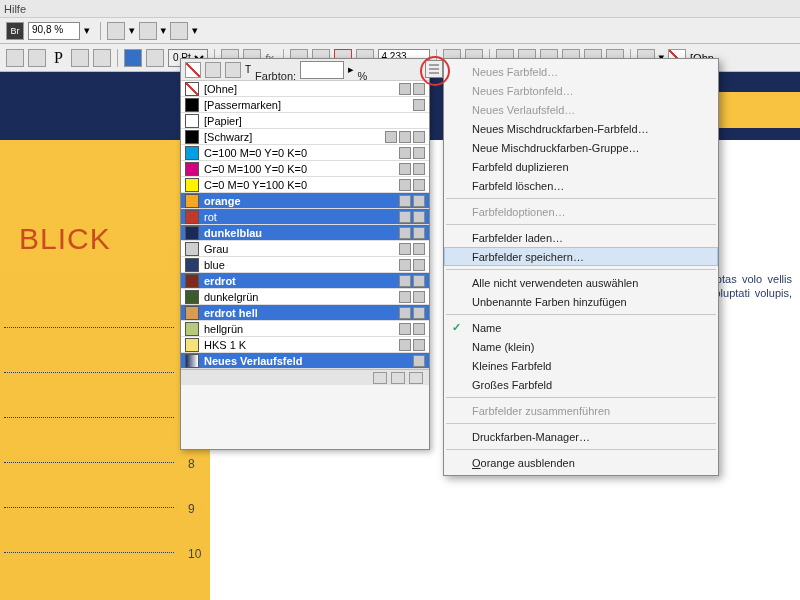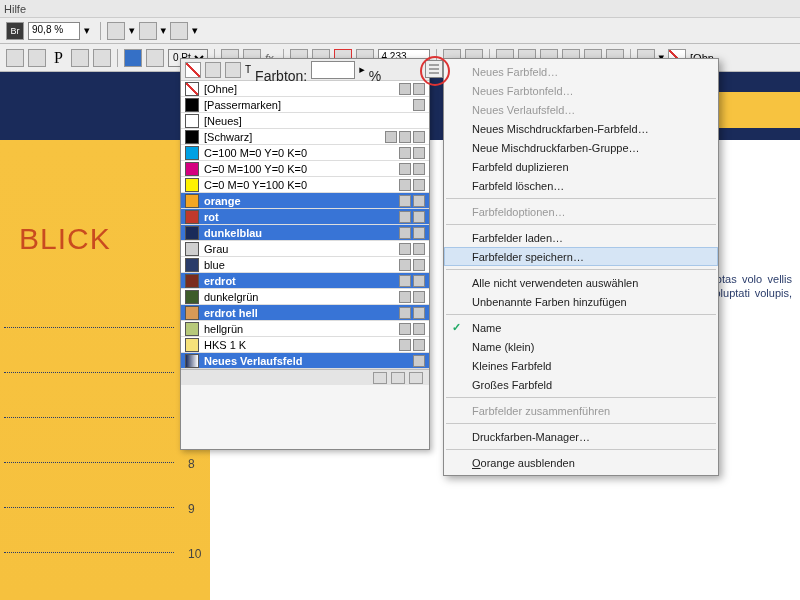--- a/index.html
+++ b/index.html
@@ -28,21 +28,21 @@
   .swatch-head { height:22px; background:#ececec; border-bottom:1px solid #ccc; display:flex; align-items:center; gap:4px; padding:2px 4px; }
   .swatch-head .tool-ic { width:16px; height:16px; }
   .swatch-row { height:16px; display:flex; align-items:center; border-bottom:1px solid #ddd; background:#fff; padding:0 4px; gap:5px; }
   .swatch-row.sel { background:#3874d6; color:#fff; }
   .swatch-chip { width:14px; height:14px; border:1px solid #555; flex-shrink:0; }
   .swatch-name { flex:1; white-space:nowrap; overflow:hidden; }
   .swatch-flags { display:flex; gap:2px; }
   .swatch-flags .fl { width:12px; height:12px; background:#ccc; border:1px solid #888; }
   .swatch-foot { height:16px; background:#e4e4e4; border-top:1px solid #bbb; display:flex; justify-content:flex-end; gap:4px; padding:2px 6px; }
   .swatch-foot .tool-ic { width:14px; height:12px; }
-  .farbton-label { font-size:14px; color:#222;margin-top:12px; }
+  .farbton-label { font-size:11px; color:#222;margin-top:12px; }
   .red-circle { position:absolute; top:56px; left:420px; width:30px; height:30px; border:2px solid #d33; border-radius:50%; z-index:60; pointer-events:none; }
   .flyout-btn { position:absolute; top:60px; left:425px; width:18px; height:18px; background:#eee; border:1px solid #888; z-index:55; }
 
   
   .ctx-menu { position:absolute; top:58px; left:443px; width:276px; background:#f4f4f4; border:1px solid #8a8a8a; box-shadow:3px 3px 8px rgba(0,0,0,0.35); z-index:50; padding:3px 0; }
   .ctx-item { height:19px; display:flex; align-items:center; padding:0 22px 0 28px; color:#222; white-space:nowrap; }
   .ctx-item.disabled { color:#999; }
   .ctx-item.highlight { background:#d6e5f5; border:1px solid #a8c7e8; padding:0 21px 0 27px; }
   .ctx-sep { height:1px; background:#c8c8c8; margin:3px 2px; }
   .ctx-check { position:absolute; left:8px; color:#2a6; font-weight:bold; }
@@ -153,21 +153,21 @@
       </div>
       <div class="swatch-row">
         <span class="swatch-chip" style="background: rgb(0, 0, 0);"></span>
         <span class="swatch-name">[Passermarken]</span>
         <span class="swatch-flags">
           <span class="fl"></span>
         </span>
       </div>
       <div class="swatch-row">
         <span class="swatch-chip" style="background: rgb(255, 255, 255);"></span>
-        <span class="swatch-name">[Neues]</span>
+        <span class="swatch-name">[Papier]</span>
         <span class="swatch-flags"></span>
       </div>
       <div class="swatch-row">
         <span class="swatch-chip" style="background: rgb(0, 0, 0);"></span>
         <span class="swatch-name">[Schwarz]</span>
         <span class="swatch-flags">
           <span class="fl"></span>
           <span class="fl"></span>
           <span class="fl"></span>
         </span>
@@ -199,21 +199,21 @@
       <div class="swatch-row sel">
         <span class="swatch-chip" style="background: rgb(245, 166, 35);"></span>
         <span class="swatch-name" style="font-weight: bold;">orange</span>
         <span class="swatch-flags">
           <span class="fl"></span>
           <span class="fl"></span>
         </span>
       </div>
       <div class="swatch-row sel">
         <span class="swatch-chip" style="background: rgb(192, 57, 43);"></span>
-        <span class="swatch-name" style="font-weight: bold;">rot</span>
+        <span class="swatch-name" style="font-weight: normal;">rot</span>
         <span class="swatch-flags">
           <span class="fl"></span>
           <span class="fl"></span>
         </span>
       </div>
       <div class="swatch-row sel">
         <span class="swatch-chip" style="background: rgb(26, 43, 90);"></span>
         <span class="swatch-name" style="font-weight: bold;">dunkelblau</span>
         <span class="swatch-flags">
           <span class="fl"></span>

